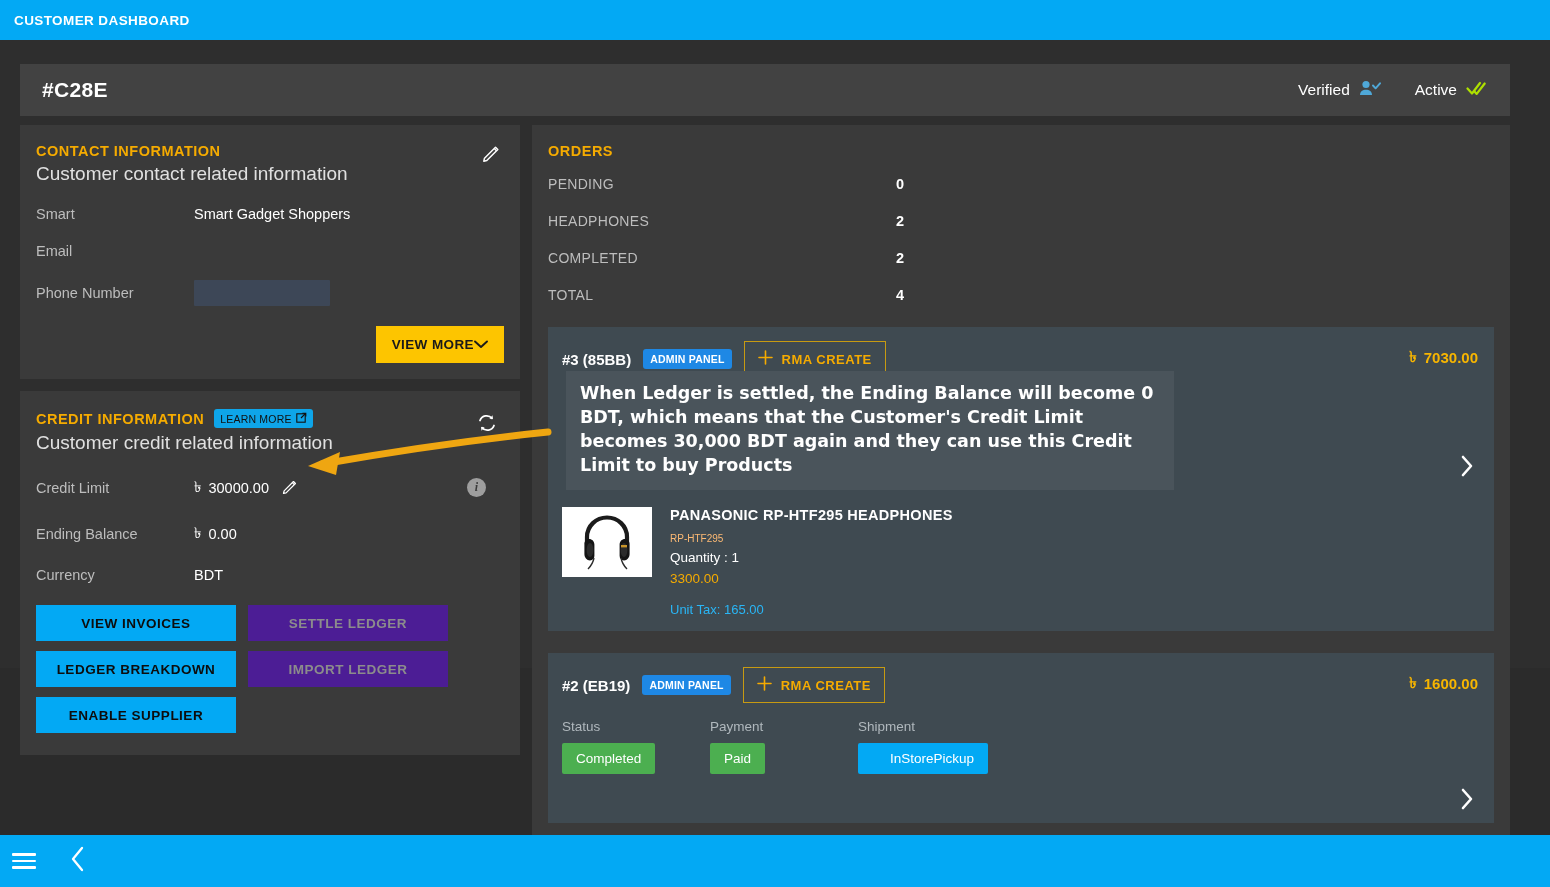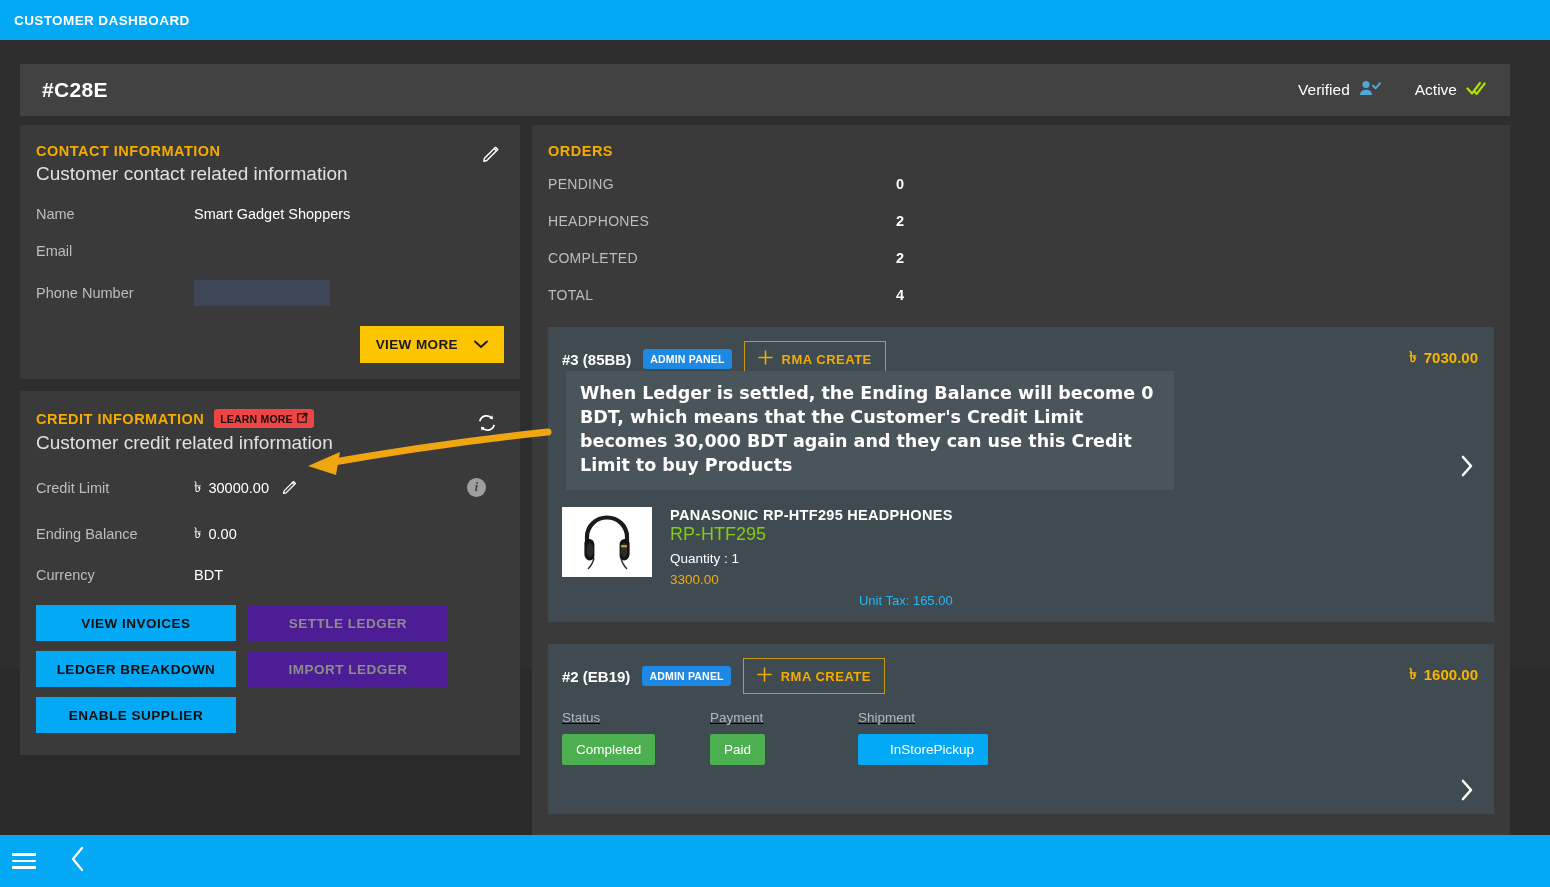--- a/index.html
+++ b/index.html
@@ -34,39 +34,39 @@
   
   .left-col { position: absolute; left: 20px; top: 85px; width: 500px; }
   .panel { background: #3a3a3a; padding: 18px 16px 16px 16px; position: relative; }
   .panel + .panel { margin-top: 12px; }
   .panel-title {
     color: #f5ab00; font-size: 14.5px; font-weight: bold; letter-spacing: .5px;
     display: flex; align-items: center; gap: 10px;
   }
   .panel-sub { color: #e0e0e0; font-size: 19px; margin-top: 4px; }
   .badge-learn {
-    background: #ef4444; color: #111; font-size: 10.5px; font-weight: bold;
+    background: #0ea5e9; color: #111; font-size: 10.5px; font-weight: normal;
     padding: 3px 6px; border-radius: 3px; letter-spacing: .2px;
     display: inline-flex; align-items: center; gap: 4px;
   }
   .panel-action {
     position: absolute; right: 18px; top: 18px; cursor: pointer;
   }
   .kv { display: flex; align-items: center; margin-top: 21px; }
   .kv-label { color: #bdbdbd; font-size: 14.5px; width: 158px; flex: none; }
   .kv-val { color: #ffffff; font-size: 14.5px; display: flex; align-items: center; gap: 7px; }
   .taka { color: #ffffff; font-size: 15px; }
   .redacted {
     width: 136px; height: 26px; background: #3d4757; border-radius: 1px;
   }
   .viewmore-wrap { display: flex; justify-content: flex-end; margin-top: 20px; }
   .btn-viewmore {
     background: #fdc500; color: #1a1a1a; border: none; font-weight: bold;
     font-size: 13.5px; letter-spacing: .4px; padding: 11px 16px;
-    display: flex; align-items: center; gap: 16px; cursor: pointer;
+    display: flex; align-items: center; cursor: pointer;
   }
   .btn-grid { margin-top: 22px; display: grid; grid-template-columns: 200px 200px; gap: 10px 12px; }
   .btn {
     height: 36px; border: none; font-size: 13.5px; font-weight: bold;
     letter-spacing: .5px; cursor: pointer;
   }
   .btn-blue { background: #03a9f4; color: #0d0d0d; }
   .btn-dis { background: #4c1d95; color: #8c8c8c; cursor: default; }
   .info-dot {
     position: absolute; right: 18px; width: 19px; height: 19px; border-radius: 50%;
@@ -105,26 +105,26 @@
   .card-chev {
     position: absolute; right: 20px; bottom: 12px; color: #ffffff;
     font-size: 21px; font-weight: bold; cursor: pointer; line-height: 1;
   }
   .product { display: flex; gap: 18px; margin-top: 18px; }
   .product-img {
     width: 90px; height: 70px; background: #ffffff; flex: none;
     display: flex; align-items: center; justify-content: center;
   }
   .product-name { color: #ffffff; font-size: 14.5px; font-weight: bold; letter-spacing: .3px; }
-  .product-sku { color: #84cc16; font-size: 18px; margin-top: 1px; }
+  .product-sku { color: #fdba74; font-size: 10px; margin-top: 10px; }
   .product-qty { color: #ffffff; font-size: 13.5px; margin-top: 6px; }
   .product-price { color: #f5ab00; font-size: 13.5px; margin-top: 6px; }
-  .product-tax { color: #29b6f6; font-size: 13px; margin-top: 6px; text-align: right; }
+  .product-tax { color: #29b6f6; font-size: 13px; margin-top: 16px; }
   .stat-grid { display: flex; gap: 0; margin-top: 16px; }
-  .stat-col { width: 148px; text-decoration: underline; }
+  .stat-col { width: 148px; }
   .stat-label { color: #b0b8bd; font-size: 13.5px; }
   .stat-pill {
     margin-top: 9px; height: 31px; display: inline-flex; align-items: center;
     padding: 0 14px; color: #fff; font-size: 13.5px; border-radius: 2px;
   }
   .pill-green { background: #4caf50; }
   .pill-blue  { background: #03a9f4; padding-left: 32px; }
   
   .anno-box {
     position: absolute; left: 18px; top: 44px; width: 608px;
@@ -189,21 +189,21 @@
       <div class="panel-action">
         <span>
           <svg width="20" height="20" viewBox="0 0 20 20">
             <path d="M2.5 15.2l11-11 2.3 2.3-11 11-3 .7z" fill="none" stroke="#ffffff" stroke-width="1.5" stroke-linejoin="round"></path>
             <path d="M12.2 5.5l2.3 2.3" stroke="#ffffff" stroke-width="1.3"></path>
           </svg>
         </span>
       </div>
 
       <div class="kv">
-        <div class="kv-label">Name</div>
+        <div class="kv-label">Smart</div>
         <div class="kv-val">Smart Gadget Shoppers</div>
       </div>
       <div class="kv">
         <div class="kv-label">Email</div>
         <div class="kv-val"></div>
       </div>
       <div class="kv">
         <div class="kv-label">Phone Number</div>
         <div class="redacted"></div>
       </div>

